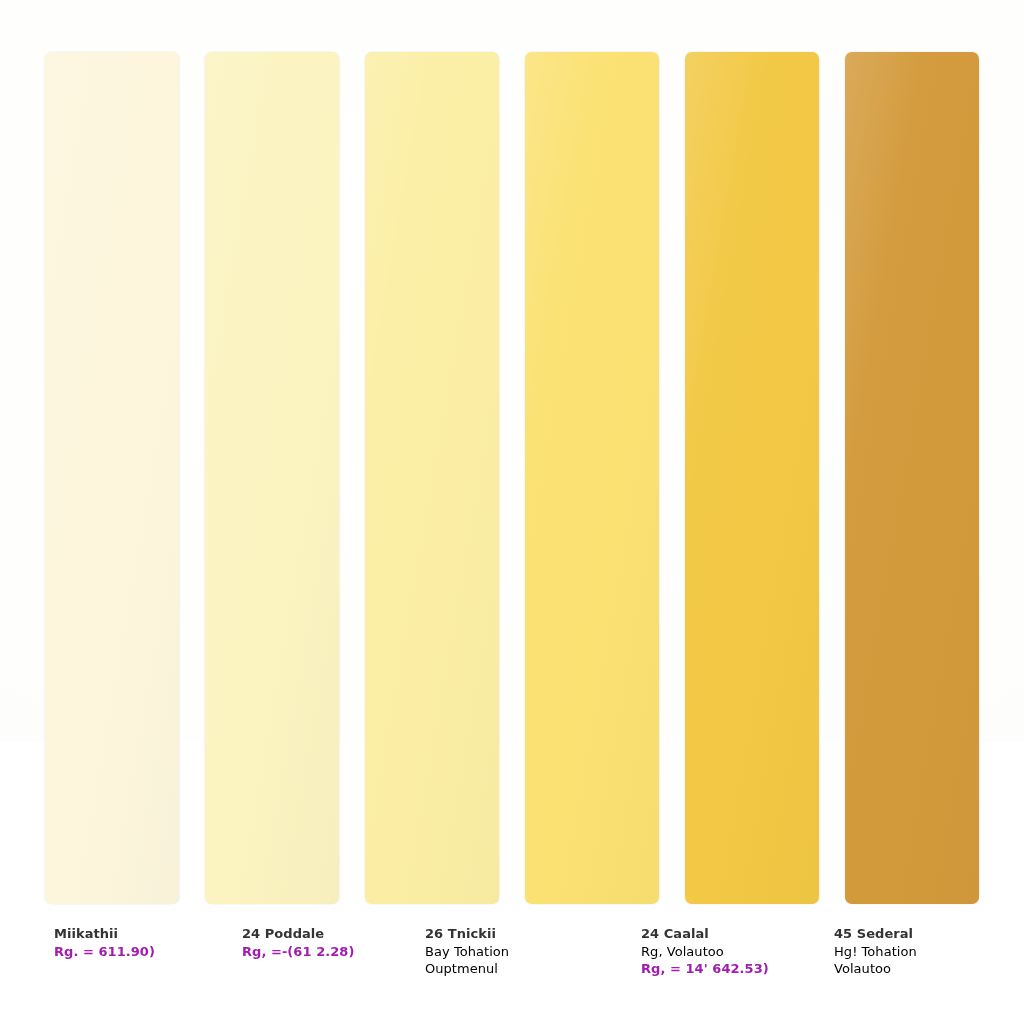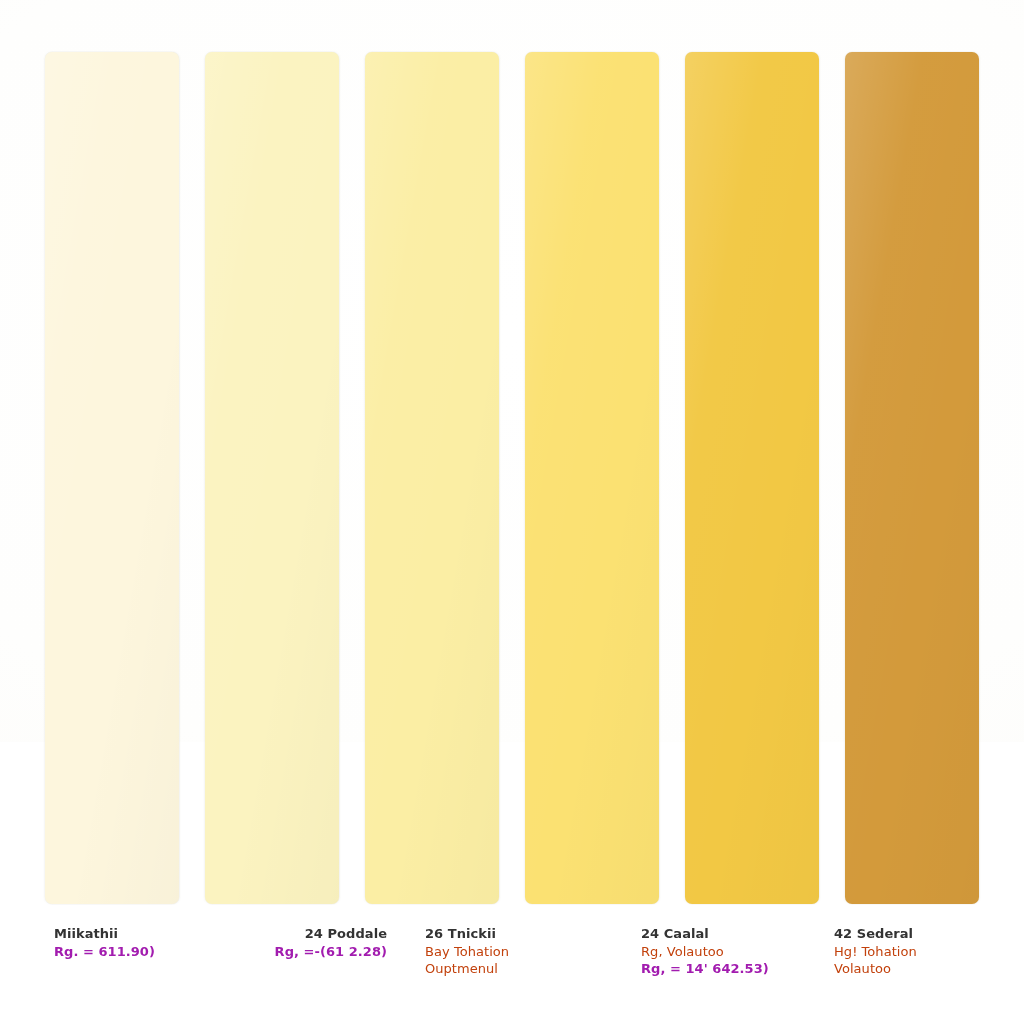--- a/index.html
+++ b/index.html
@@ -102,36 +102,36 @@
     line-height: 17.5px;
     letter-spacing: 0.05px;
     text-align: left;
     -webkit-font-smoothing: antialiased;
   }
 
   .label-line {
     display: block;
     white-space: nowrap;
     font-weight: 400;
-    color: #c2410c;
+    color: #000000;
   }
 
   .label-line.name-line {
     font-weight: 600;
     color: #333333;
   }
 
   .label-line.code-line {
     font-weight: 600;
     color: #a21caf;
   }
 
   
   .label-block.offset-a { padding-left: 9px; }
-  .label-block.offset-b { padding-left: 6px; text-align: right; }
+  .label-block.offset-b { padding-left: 6px; }
   .label-block.offset-c { padding-left: 1px; }
   .label-block.offset-d { padding-left: 13px; }
   .label-block.offset-e { padding-left: 3px; margin-left: 31px; }
   .label-block.offset-f { padding-left: 11px; }
 </style>
 </head>
 <body style="background-color: rgb(255, 255, 255);">
 
 <div id="palette-board">
 
@@ -182,20 +182,20 @@
     </div>
 
 
     <div class="label-block offset-e">
       <span class="label-line name-line">24 Caalal</span>
       <span class="label-line">Rg, Volautoo</span>
       <span class="label-line code-line">Rg, = 14' 642.53)</span>
     </div>
 
     <div class="label-block offset-f">
-      <span class="label-line name-line">42 Sederal</span>
+      <span class="label-line name-line">45 Sederal</span>
       <span class="label-line">Hg! Tohation</span>
       <span class="label-line">Volautoo</span>
     </div>
 
   </div>
 
 </div>
 
 </body></html>

